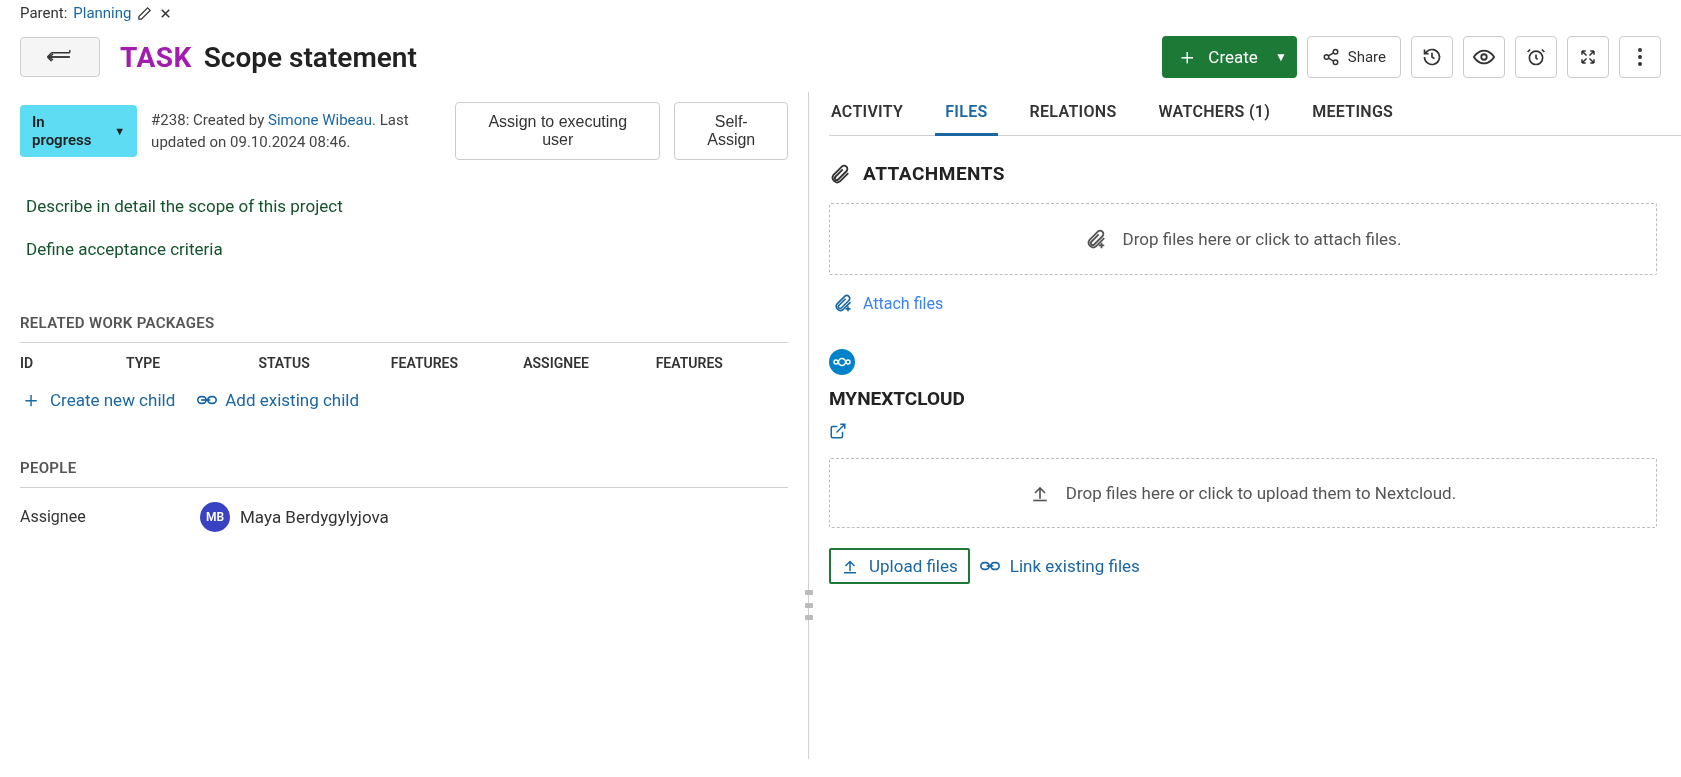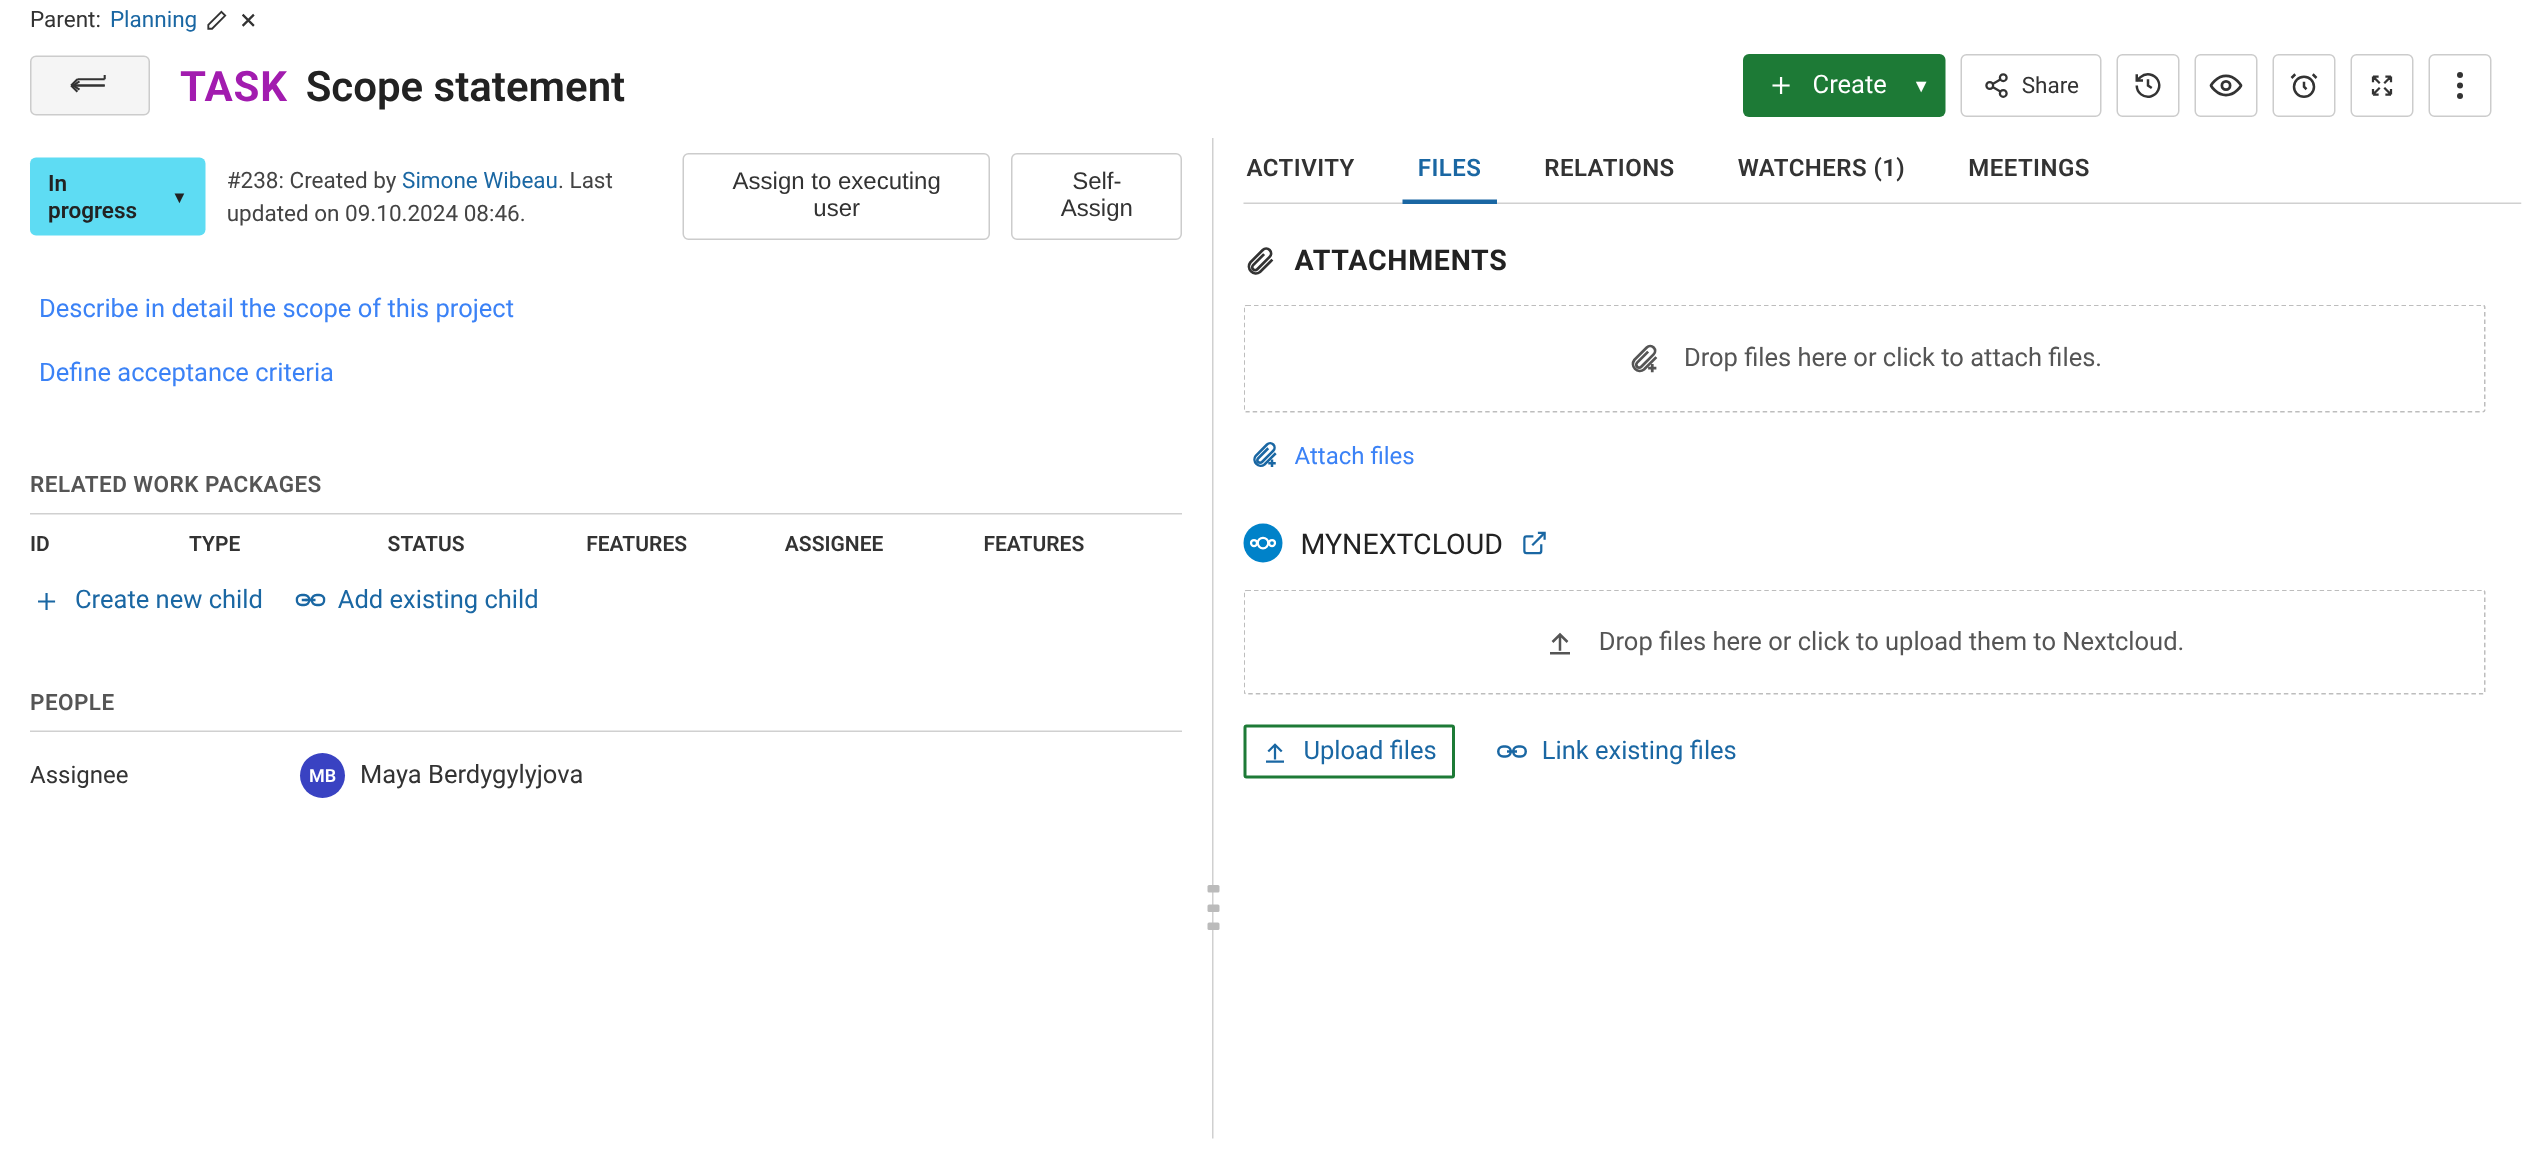--- a/index.html
+++ b/index.html
@@ -40,21 +40,21 @@
   .meta-row{ display:flex; align-items:center; gap:14px; padding:10px 0 16px 0;}
   .status-chip{
     background:#5edcf3; color:#222; font-weight:600; padding:8px 12px; border-radius:4px; display:flex;align-items:center;gap:8px;
   }
   .status-chip .caret{ font-size:11px;}
   .meta-text{ color:#444; font-size:15px; max-width:290px; line-height:1.5;}
   .meta-text .link{ color:#1A67A3;}
   .meta-btn{
     border:1px solid #ccc;border-radius:4px;padding:10px 16px;font-size:16px;color:#333;background:#fff;
   }
-  .desc{ padding:16px 6px; font-size:17px; color:#3b82f6; line-height:1.7;}
+  .desc{ padding:16px 6px; font-size:17px; color:#14532d; line-height:1.7;}
   .section-title{ font-weight:600; color:#555; font-size:15px; letter-spacing:.3px; padding:34px 0 10px 0; border-bottom:1px solid #d0d0d0;}
   .rel-headers{ display:flex; gap:0; padding:12px 0 8px 0; color:#333;font-weight:600;font-size:14px;}
   .rel-headers > div{ flex:1;}
   .rel-headers > div:first-child{ flex:0 0 106px;}
   .rel-actions{ display:flex; gap:22px; align-items:center; padding:6px 0 10px 0;}
   .link-action{ display:flex; gap:8px; align-items:center; color:#1A67A3; font-size:17px;}
   .plus-icon{ color:#1A67A3; font-size:22px;}
   .link-icon{ color:#1A67A3; }
   .people-row{ display:flex; align-items:center; padding:14px 0;}
   .people-label{ flex:0 0 180px; color:#333; font-size:16px;}
@@ -65,26 +65,26 @@
   .tabs{ display:flex; gap:38px; border-bottom:1px solid #d0d0d0; padding:10px 0 0 0;}
   .tab{ padding:0 2px 14px 2px; font-weight:600; font-size:16px; color:#333; letter-spacing:.3px; position:relative;}
   .tab.active{ color:#1A67A3;}
   .tab.active::after{ content:""; position:absolute; left:-8px; right:-8px; bottom:-1px; height:3px; background:#1A67A3;}
   .panel{ padding:26px 24px 0 0;}
   .panel-title{ display:flex; gap:12px; align-items:center; font-weight:700; font-size:19px; color:#222; letter-spacing:.5px;}
   .dropzone{
     margin:18px 0 10px 0; border:1.5px dashed #bdbdbd; border-radius:2px; padding:24px 10px; display:flex; align-items:center; justify-content:center; gap:16px; color:#555; font-size:17px;
   }
   .attach-link{ display:flex; gap:10px;align-items:center;color:#3b82f6;font-size:16px;padding:8px 0 0 4px;}
-  .nc-title{ display:flex;gap:12px;align-items:center;font-weight:400;font-size:19px;color:#222;padding-top:36px;}
+  .nc-title{ display:flex;gap:12px;font-weight:700;font-size:19px;color:#222;padding-top:36px;flex-direction:column;}
   .nc-badge{ width:26px;height:26px;border-radius:50%;background:#0082c9;display:flex;align-items:center;justify-content:center;color:#fff;}
   .nc-open{ color:#1A67A3; display:inline-flex;}
   .upload-box{ border:2px solid #1d7a36; border-radius:2px; padding:6px 10px; display:flex; gap:10px;align-items:center;color:#1A67A3;font-size:17px;}
   .link-files{ display:flex; gap:10px;align-items:center;color:#1A67A3;font-size:17px;padding:6px 4px;}
-  .file-actions{ display:flex; gap:24px; align-items:center; padding-top:10px;}
+  .file-actions{ display:flex; gap:6px; align-items:center; padding-top:10px;}
   svg { display:block; }
   .grab-handle{ position:absolute; left:-4px; top:498px; width:8px; height:30px; display:flex;flex-direction:column;justify-content:space-between;}
   .grab-handle span{ height:5px;width:8px;background:#bbb;border-radius:1px;}
 </style>
 </head>
 <body>
 
 <div class="page">
   <div class="parent-row">
     <span>Parent:</span>

